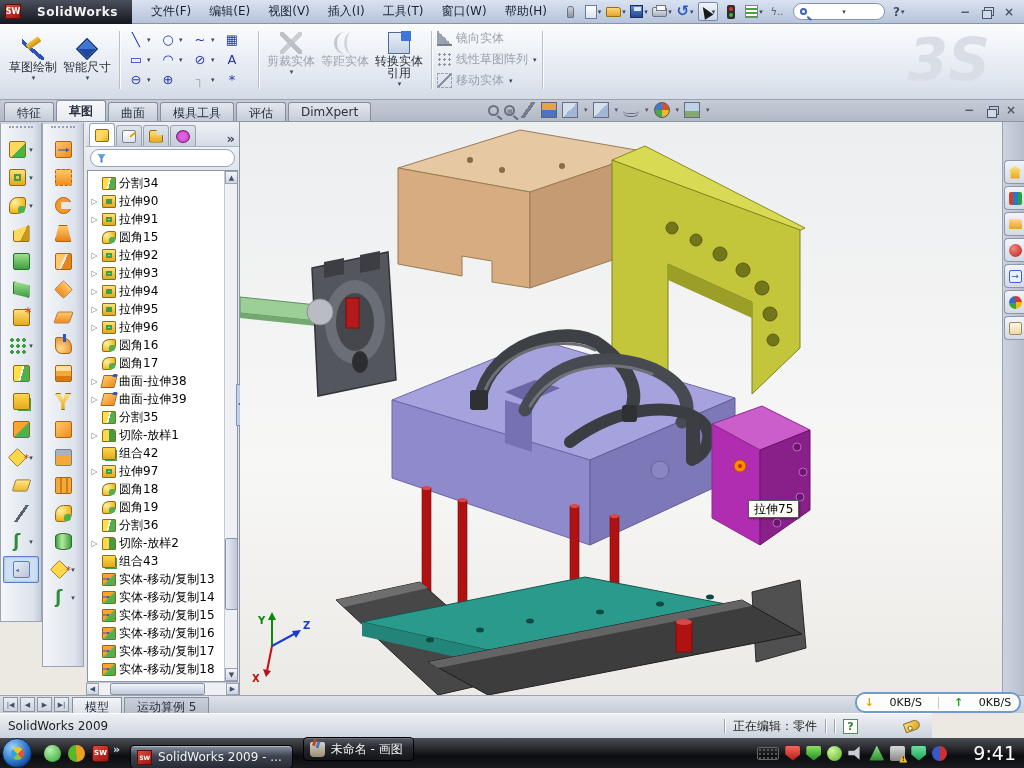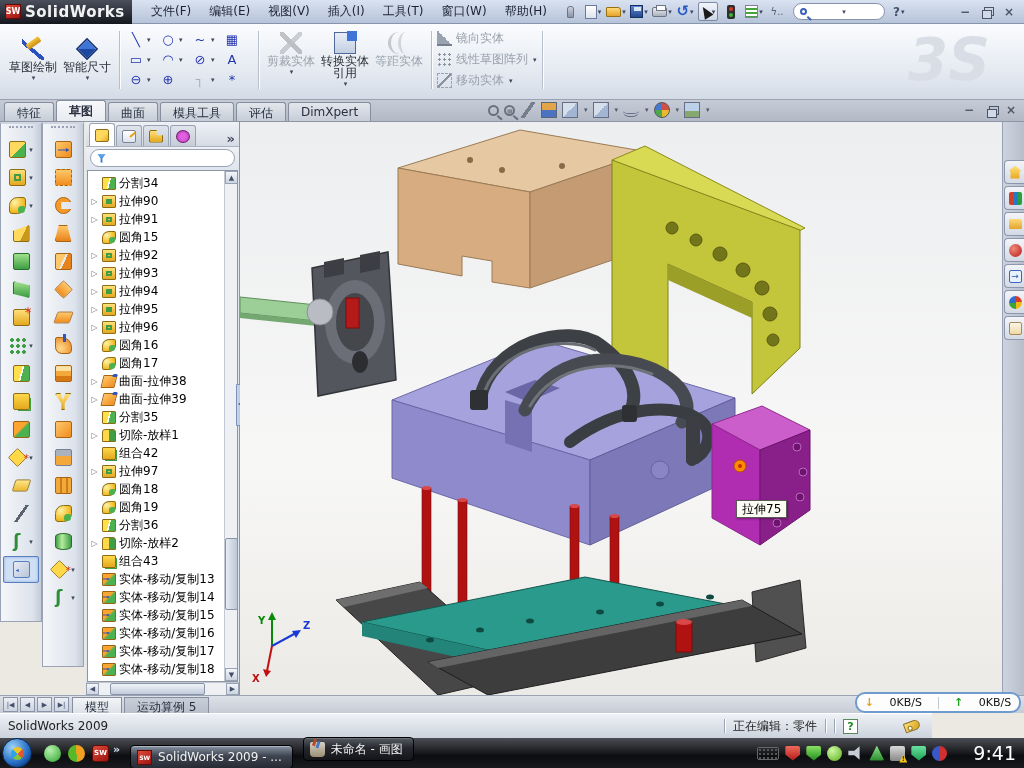--- a/index.html
+++ b/index.html
@@ -6,21 +6,21 @@
   html,body { width:1024px; height:768px; overflow:hidden; }
   body { font-family:"DejaVu Sans","Liberation Sans",sans-serif; font-size:12px; }
   #screen { position:relative; width:1024px; height:768px; background:#ece9e2; overflow:hidden; }
 
   
   #titlebar { position:absolute; left:0; top:0; width:1024px; height:24px;
     background:linear-gradient(#d9e2f1,#b6c3d9); display:flex; align-items:center; border-bottom:1px solid #8795ac; }
   .logo { width:132px; height:24px; background:linear-gradient(#4a4f5c,#15171e); display:flex; align-items:center; padding-left:5px; gap:4px; }
   .logo-badge { width:16px; height:15px; background:linear-gradient(145deg,#e04a3a,#9c1410); color:#fff; font-size:8px; font-weight:bold;
     display:flex; align-items:center; justify-content:center; border:1px solid #5f0c08; }
-  .logo-text { color:#f2f2f2; font-weight:bold; font-size:15px; letter-spacing:.5px; }
+  .logo-text { color:#f2f2f2; font-weight:bold; font-size:12px; letter-spacing:.5px;margin-left:12px; }
   #menubar { display:flex; height:100%; align-items:center; margin-left:10px; }
   .menu-item { padding:0 9px; color:#1c2335; line-height:23px; cursor:default; }
   #tb-tools { display:flex; align-items:center; margin-left:4px; gap:3px; }
   .tbtn { width:20px; height:19px; display:flex; align-items:center; justify-content:center; border-radius:2px; position:relative; }
   .dd { font-size:7px; color:#3c465c; margin-left:1px; }
   .dd::before { content:"▾"; }
   .ico { display:inline-block; position:relative; }
   .i-pin { width:7px; height:12px; background:linear-gradient(#cdd3dd,#8b94a6); border-radius:3px 3px 1px 1px; border:1px solid #6b7487; }
   .i-new { width:12px; height:14px; background:linear-gradient(#ffffff,#dde4ee); border:1px solid #6b7b9b; }
   .i-open { width:15px; height:10px; background:linear-gradient(#ffd977,#e3a42e); border:1px solid #97700f; border-radius:1px 3px 1px 1px; }
@@ -190,21 +190,21 @@
   .varrow { position:absolute; left:0; width:13px; height:13px; background:linear-gradient(#f4f6f9,#ccd4e0); border:1px solid #98a2b4; color:#44506a; font-size:7px; text-align:center; line-height:12px; }
   #vthumb { position:absolute; left:0; top:72%; width:13px; height:14%; background:linear-gradient(90deg,#e8ecf3,#bcc7d8); border:1px solid #8a94a8; border-radius:2px; }
   #hscroll { height:13px; background:#eef0f4; border-top:1px solid #c2c8d2; position:relative; }
   .harrow { position:absolute; top:0; width:13px; height:12px; background:linear-gradient(#f4f6f9,#ccd4e0); border:1px solid #98a2b4; color:#44506a; font-size:7px; text-align:center; line-height:11px; }
   #hthumb { position:absolute; left:16%; top:0; width:62%; height:12px; background:linear-gradient(#f0f3f8,#c2cbdb); border:1px solid #8a94a8; border-radius:2px; }
   #splitter { position:absolute; left:236px; top:262px; width:10px; height:42px; background:linear-gradient(90deg,#c9d6ea,#9db4d8); border:1px solid #7a92b8; border-radius:0 4px 4px 0; }
   #splitter::after { content:"◂"; color:#33507e; font-size:8px; position:absolute; left:1px; top:14px; }
 
   
   #viewport { position:absolute; left:240px; top:0; width:762px; height:573px; background:linear-gradient(#edeef0,#f7f7f6 60%,#eceae6); overflow:hidden; }
-  #tooltip { position:absolute; left:496px; top:378px; background:#fbfbf4; border:1px solid #5a5a5a; padding:0 5px; height:18px; line-height:17px; font-size:12px; color:#000; box-shadow:1px 1px 2px rgba(0,0,0,.35); }
+  #tooltip { position:absolute; left:508px; top:378px; background:#fbfbf4; border:1px solid #5a5a5a; padding:0 5px; height:18px; line-height:17px; font-size:12px; color:#000; box-shadow:1px 1px 2px rgba(0,0,0,.35); }
 
   
   #taskpane { position:absolute; right:0; top:0; width:22px; height:573px; background:linear-gradient(90deg,#cdd3de,#b8bfcc); border-left:1px solid #98a2b4; }
   .tpbtn { width:21px; height:24px; margin:2px 0 2px 1px; background:linear-gradient(#f2f4f8,#d4dae4); border:1px solid #8e98ac; border-right:none; border-radius:4px 0 0 4px; display:flex; align-items:center; justify-content:center; }
   .tpi { width:13px; height:13px; border-radius:2px; }
   .tp-home { background:linear-gradient(#ffe07a,#e8a81e); clip-path:polygon(50% 0,100% 45%,85% 45%,85% 100%,15% 100%,15% 45%,0 45%); }
   .tp-library { background:linear-gradient(90deg,#d04028 33%,#2878c8 33% 66%,#28a040 66%); }
   .tp-folder { background:linear-gradient(#ffd977,#e3a42e); border-radius:1px 3px 1px 1px; height:10px; }
   .tp-toolbox { background:radial-gradient(circle at 35% 35%,#f08a7a,#b81818); border-radius:50%; }
   .tp-palette { background:#e8f0fa; border:1px solid #3a66c0; }
@@ -393,28 +393,28 @@
           <span class="glyph">*</span>
         </div>
       </div>
     <div class="vsep"></div>
     <div class="grp" id="g-midbig" style="display:flex">
         <div class="bigbtn dis">
           <div class="bicon ic-trim"></div>
           <div class="blabel">剪裁实体</div>
           <span class="dd"></span>
         </div>
+        <div class="bigbtn dis">
+          <div class="bicon ic-offset"></div>
+          <div class="blabel">等距实体</div>
+        </div>
         <div class="bigbtn">
           <div class="bicon ic-convert"></div>
           <div class="blabel">转换实体引用</div>
           <span class="dd"></span>
-        </div>
-        <div class="bigbtn dis">
-          <div class="bicon ic-offset"></div>
-          <div class="blabel">等距实体</div>
         </div>
       </div>
     <div class="vsep"></div>
     <div class="stackcol" id="g-stack">
         <div class="stackrow">
           <span class="sicon ic-mirror"></span>
           <span class="slabel">镜向实体</span>
         </div>
         <div class="stackrow">
           <span class="sicon ic-pattern"></span>

